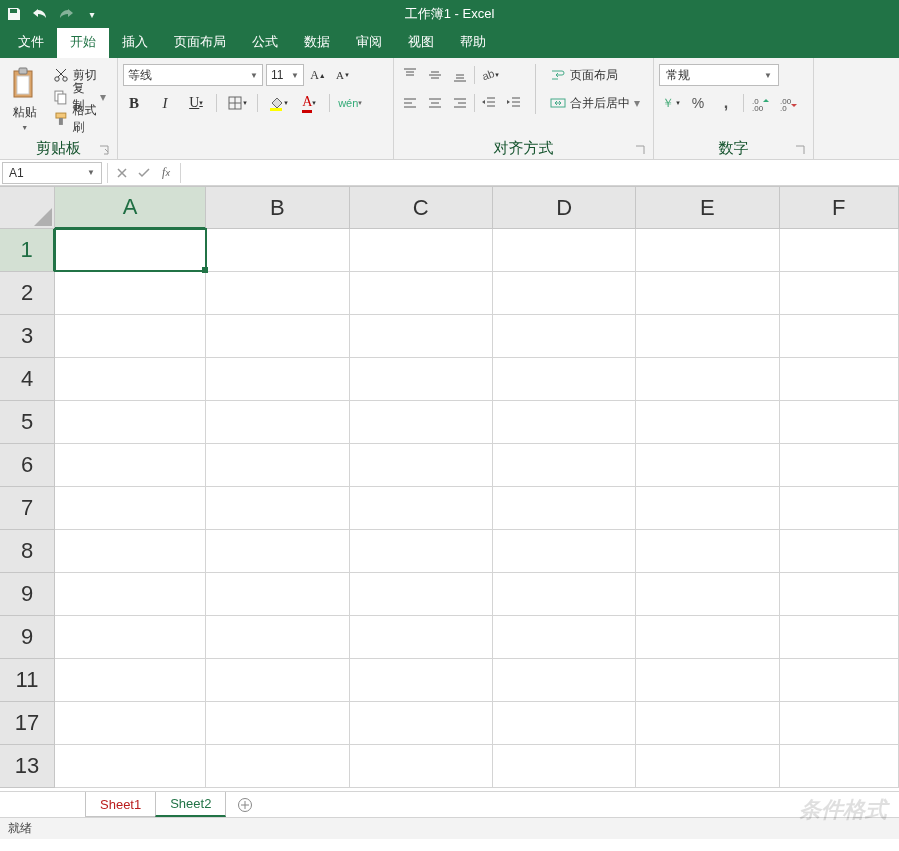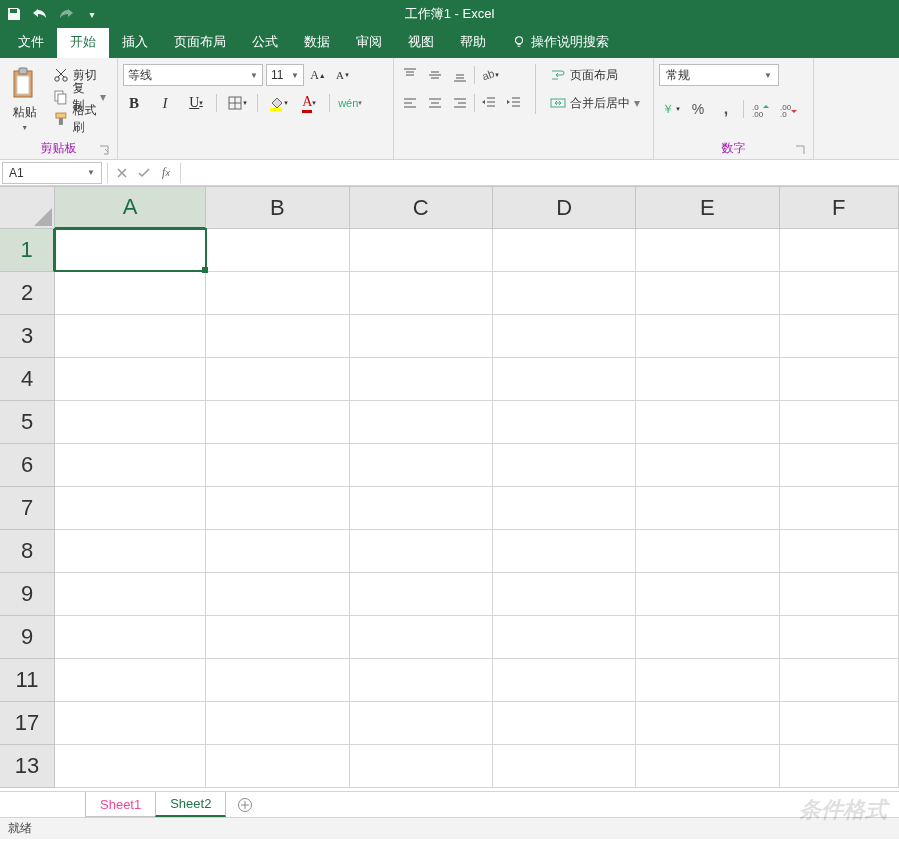--- a/index.html
+++ b/index.html
@@ -16,21 +16,21 @@
 .tabs { height:30px; background:#217346; display:flex; align-items:flex-end; padding-left:5px; }
 .tab { padding:7px 13px; color:#fff; font-size:13px; cursor:pointer; }
 .tab.active { background:#fff; color:#217346; }
 .tab.tell { display:flex; align-items:center; gap:5px; }
 .bulb { width:14px; height:14px; }
 
 
 .ribbon { height:102px; background:#f3f3f3; border-bottom:1px solid #d4d4d4; display:flex; }
 .group { display:flex; flex-direction:column; padding:2px 5px 2px 5px; border-right:1px solid #d4d4d4; }
 .group-body { flex:1; display:flex; align-items:flex-start; gap:4px; padding-top:4px; }
-.group-label { height:18px; display:flex; align-items:center; justify-content:center; color:#a21caf; font-size:12px; position:relative; }
+.group-label { height:18px; display:flex; align-items:center; justify-content:center; color:#14532d; font-size:15px; position:relative; }
 .dlg-launch { position:absolute; right:2px; bottom:1px; width:12px; height:12px; opacity:.6; cursor:pointer; }
 
 
 .bigbtn { width:40px; display:flex; flex-direction:column; align-items:center; gap:3px; cursor:pointer; padding:3px 1px; }
 .smallbtn { display:flex; align-items:center; gap:4px; cursor:pointer; height:22px; padding:0 4px; font-size:12px; }
 .col { display:flex; flex-direction:column; }
 .row { display:flex; align-items:center; gap:3px; }
 .icon16 { width:16px; height:16px; display:block; }
 .carets { width:8px; opacity:.6; }
 
@@ -63,21 +63,21 @@
 .rowcell { width:55px; height:43px; background:#e6e6e6; border-bottom:1px solid #c6c6c6; border-right:1px solid #c6c6c6; display:flex; align-items:center; justify-content:center; font-size:22px; color:#333; }
 .rowcell.sel { background:#d3e0d3; color:#1f6e43; border-right:2px solid #217346; }
 .cells { position:absolute; left:55px; top:42px; right:0; bottom:0; }
 .cellrow { display:flex; }
 .cell { height:43px; border-right:1px solid #d4d4d4; border-bottom:1px solid #d4d4d4; }
 .selcell { position:absolute; border:2px solid #217346; }
 .fillhandle { position:absolute; right:-3px; bottom:-3px; width:6px; height:6px; background:#217346; }
 
 
 .sheettabs { height:26px; background:#fff; border-top:1px solid #d4d4d4; display:flex; align-items:center; padding-left:85px; }
-.sheettab { height:25px; padding:0 14px; display:flex; align-items:center; border:1px solid #c4c4c4; border-top:none; background:#fff; color:#ec4899; cursor:pointer; font-size:13px; margin-right:-1px; position:relative; }
+.sheettab { height:25px; padding:0 14px; display:flex; align-items:center; border:1px solid #c4c4c4; border-top:none; background:#fff; color:#b91c1c; cursor:pointer; font-size:13px; margin-right:-1px; position:relative; }
 .sheettab.active { color:#217346; border-bottom:2px solid #217346; background:#fff; z-index:1; }
 .addsheet { width:28px; height:25px; display:flex; align-items:center; justify-content:center; cursor:pointer; margin-left:6px; }
 
 
 .status { height:22px; background:#f3f3f3; border-top:1px solid #d4d4d4; display:flex; align-items:center; padding:0 8px; font-size:12px; color:#444; }
 
 .watermark { position:absolute; right:12px; bottom:26px; font-size:22px; font-style:italic; color:#000; opacity:.12; font-weight:600; pointer-events:none; }
 </style>
 </head>
 <body>
@@ -107,27 +107,20 @@
 <div class="tabs">
   <div class="tab">文件</div>
   <div class="tab active">开始</div>
   <div class="tab">插入</div>
   <div class="tab">页面布局</div>
   <div class="tab">公式</div>
   <div class="tab">数据</div>
   <div class="tab">审阅</div>
   <div class="tab">视图</div>
   <div class="tab">帮助</div>
-  <div class="tab tell">
-    <svg class="bulb" viewBox="0 0 16 16">
-        <circle cx="8" cy="6" r="4" fill="none" stroke="#fff" stroke-width="1.2"></circle>
-        <path stroke="#fff" d="M6 11h4M6.5 13h3"></path>
-      </svg>
-    <span>操作说明搜索</span>
-  </div>
 </div>
 
 <div class="ribbon">
 
   <div class="group" style="width:118px">
     <div class="group-body">
       <div class="bigbtn">
         <svg class="icon16" style="width:28px;height:34px" viewBox="0 0 28 34">
           <rect x="3" y="4" width="18" height="26" fill="#dba56b" stroke="#a5713c"></rect>
             <rect x="8" y="1" width="8" height="6" rx="1" fill="#bfbfbf" stroke="#7a7a7a"></rect>
@@ -283,24 +276,30 @@
         <div class="smallbtn">
           <svg class="icon16" viewBox="0 0 16 16">
               <rect x="1" y="4" width="14" height="8" fill="none" stroke="#4a8"></rect>
               <path stroke="#4a8" d="M5 8h6M5 8l2-2M5 8l2 2M11 8l-2-2M11 8l-2 2"></path>
             </svg>
           <span>合并后居中</span>
           <span class="carets">▾</span>
         </div>
       </div>
     </div>
+    <div class="group-label">
+      <span>对齐方式</span>
+      <svg class="dlg-launch" viewBox="0 0 12 12">
+          <path d="M2 2h8v8" stroke="#666" fill="none"></path>
+        </svg>
+    </div>
   </div>
 
   <div class="group" style="width:160px">
-    <div class="group-body col" style="gap:12px">
+    <div class="group-body col" style="gap:6px">
       <div class="numbox">
         <span>常规</span>
           <span class="dropcaret">▼</span>
       </div>
       <div class="row" style="gap:6px">
         <div class="albtn">
             <svg width="16" height="16">
               <text x="2" y="12" font-size="12" fill="#4a7">￥</text>
             </svg>
             <span style="font-size:7px">▾</span>

